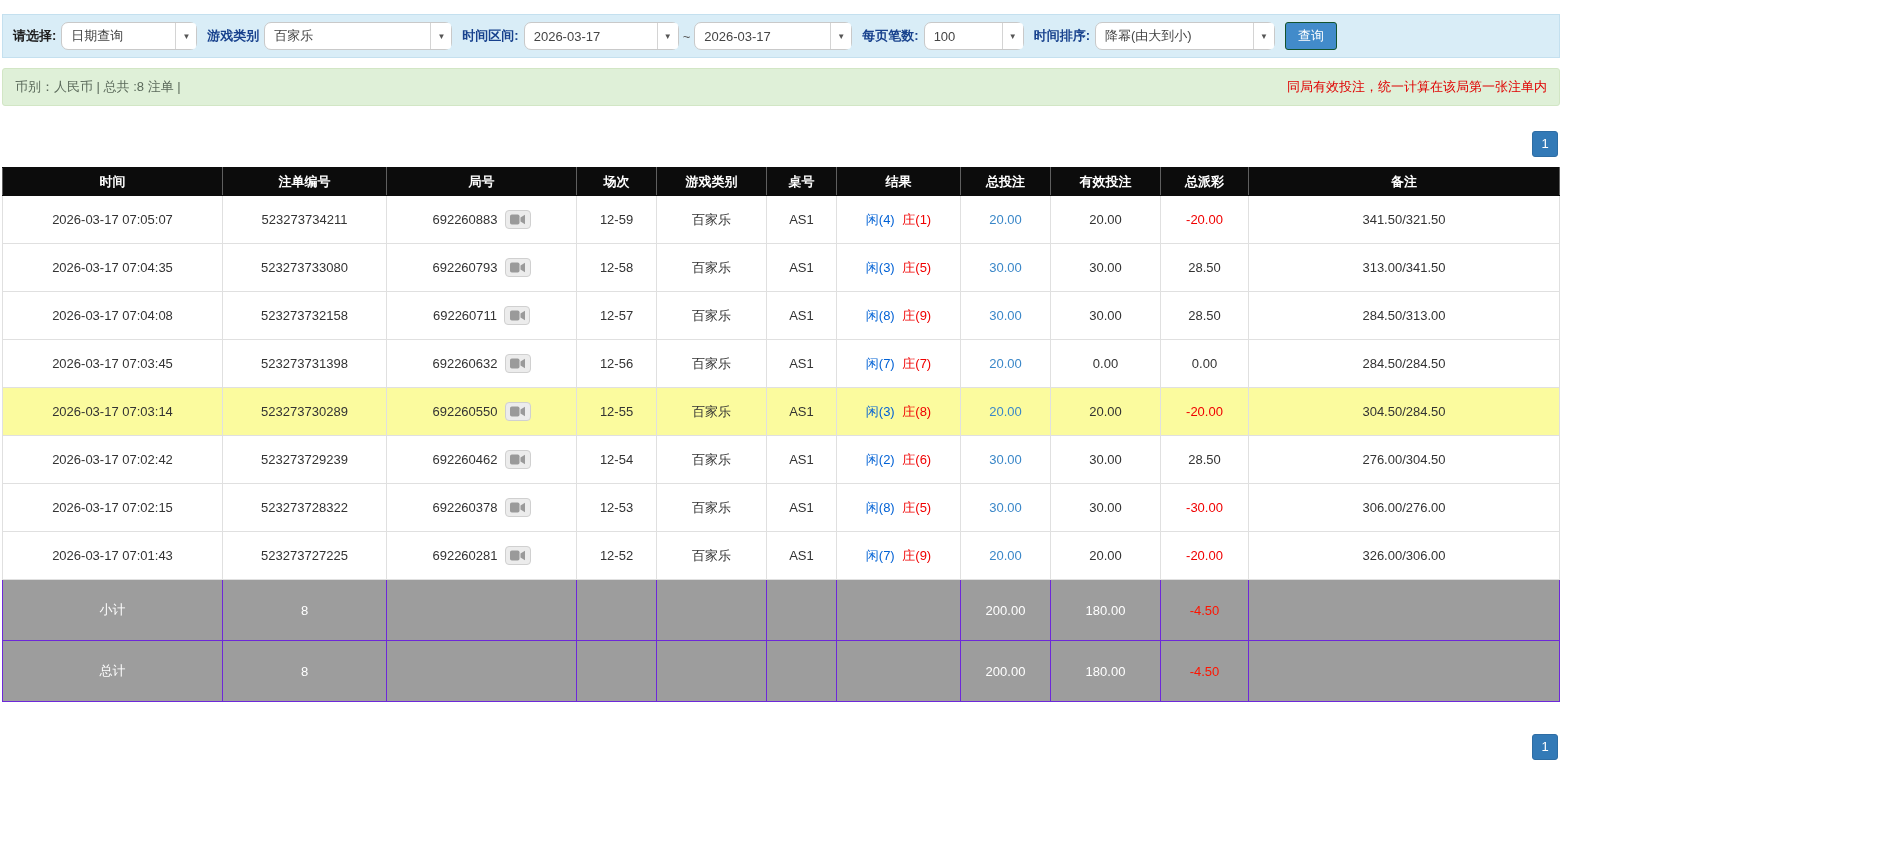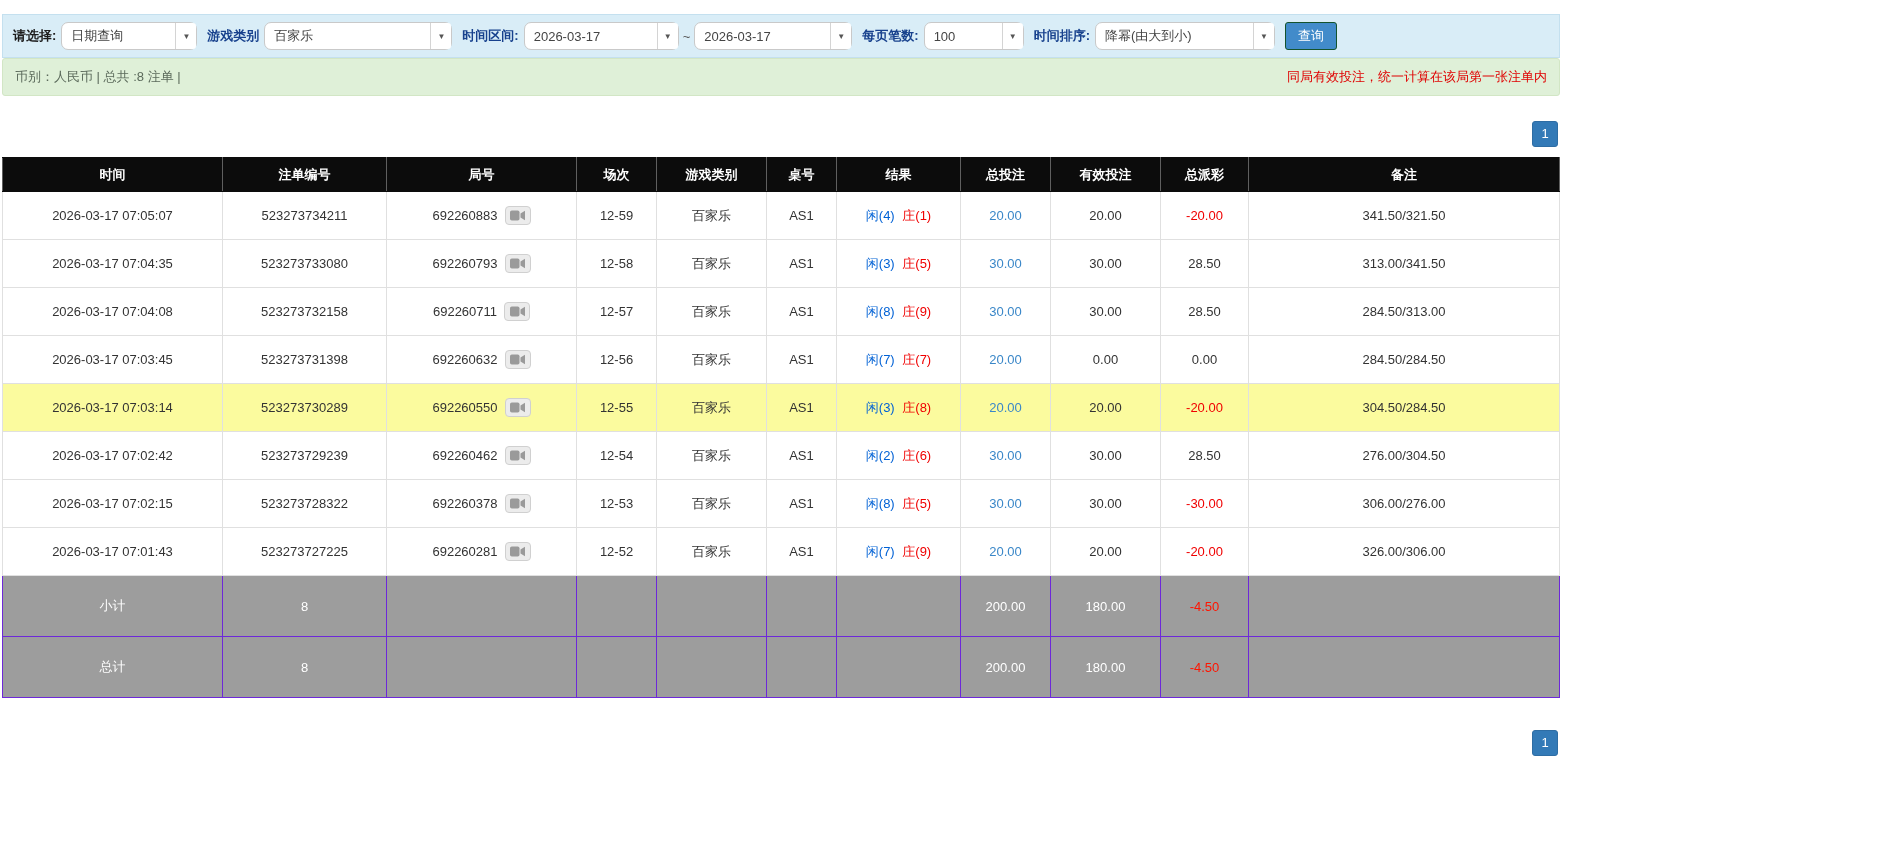--- a/index.html
+++ b/index.html
@@ -33,21 +33,21 @@
   .w4 { width: 158px; } .w5 { width: 100px; } .w6 { width: 180px; }
   .tilde { color: #555; font-size: 13px; margin: 0 4px; }
   .btn-search {
     margin-left: 10px; background: #428bca; border: 1px solid #14532d; color: #fff;
     font-size: 13px; padding: 6px 12px; border-radius: 3px; cursor: pointer;
     font-family: inherit; height: 28px; line-height: 14px;
   }
 
   
   .info-bar {
-    height: 38px;
+    margin-top: 10px; height: 38px;
     background: #dff0d8; border: 1px solid #d2e6c5; border-radius: 3px;
     display: flex; align-items: center; justify-content: space-between;
     padding: 0 12px; font-size: 13px;
   }
   .info-left { color: #5b6a5b; }
   .info-right { color: #e00000; }
 
   
   .pagination { text-align: right; padding-right: 2px; }
   .pagination.top { margin: 25px 0 10px 0; }
@@ -56,21 +56,21 @@
     display: inline-block; min-width: 26px; height: 26px; line-height: 24px;
     background: #337ab7; border: 1px solid #2e6da4; color: #fff;
     font-size: 13px; text-align: center; border-radius: 3px; cursor: pointer;
     font-family: inherit; padding: 0 6px;
   }
 
   
   table.records { width: 1558px; border-collapse: collapse; table-layout: fixed; }
   table.records th {
     background: #0c0c0c; color: #fff; font-size: 13px; font-weight: bold;
-    height: 34px; padding: 4px; border: 1px solid #5f5f5f; border-top-color:#0c0c0c; border-bottom-color:#0c0c0c;
+    height: 28px; padding: 4px; border: 1px solid #5f5f5f; border-top-color:#0c0c0c; border-bottom-color:#0c0c0c;
     text-align: center;
   }
   table.records td {
     font-size: 13px; color: #333; text-align: center;
     padding: 14px 4px; border: 1px solid #e0e0e0; background: #fff;
     overflow: hidden; white-space: nowrap;
   }
   tr.highlight td { background: #fbfb9e; }
   .round-wrap { display: inline-flex; align-items: center; gap: 7px; }
   .cam-btn {

